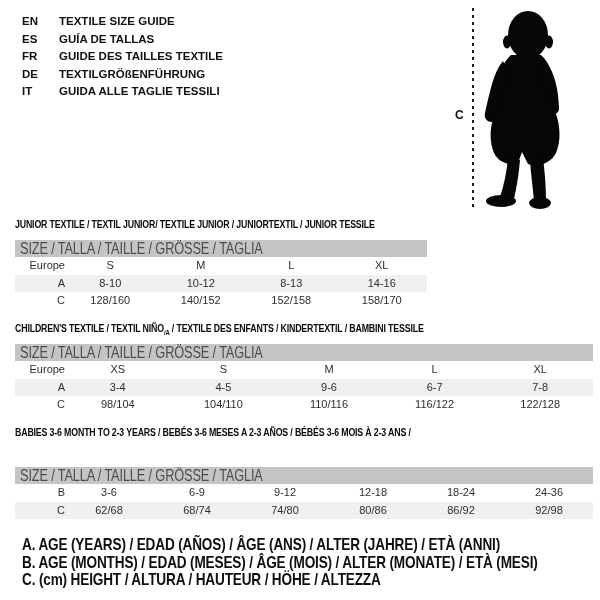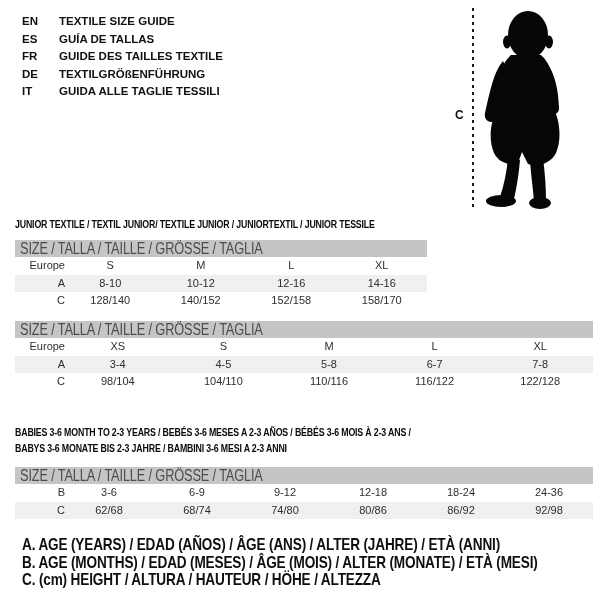--- a/index.html
+++ b/index.html
@@ -104,66 +104,70 @@
     <span class="lbl">Europe</span>
     <span class="cell">S</span>
     <span class="cell">M</span>
     <span class="cell">L</span>
     <span class="cell">XL</span>
   </div>
   <div class="trow shade">
     <span class="lbl">A</span>
     <span class="cell">8-10</span>
     <span class="cell">10-12</span>
-    <span class="cell">12-16</span>
+    <span class="cell">8-13</span>
     <span class="cell">14-16</span>
   </div>
   <div class="trow">
     <span class="lbl">C</span>
-    <span class="cell">128/140</span>
+    <span class="cell">128/160</span>
     <span class="cell">140/152</span>
     <span class="cell">152/158</span>
     <span class="cell">158/170</span>
   </div>
 </div>
 
 <div class="size-table t2">
+  <div class="tbl-title">
+    <span class="cond">
+      <span>CHILDREN'S TEXTILE / TEXTIL NIÑO</span><span class="sub">/A</span><span> / TEXTILE DES ENFANTS / KINDERTEXTIL / BAMBINI TESSILE</span>
+    </span>
+  </div>
   <div class="size-bar">
     <span class="cond">SIZE / TALLA / TAILLE / GRÖSSE / TAGLIA</span>
   </div>
   <div class="trow">
     <span class="lbl">Europe</span>
     <span class="cell">XS</span>
     <span class="cell">S</span>
     <span class="cell">M</span>
     <span class="cell">L</span>
     <span class="cell">XL</span>
   </div>
   <div class="trow shade">
     <span class="lbl">A</span>
     <span class="cell">3-4</span>
     <span class="cell">4-5</span>
-    <span class="cell">5-8</span>
+    <span class="cell">9-6</span>
     <span class="cell">6-7</span>
     <span class="cell">7-8</span>
   </div>
   <div class="trow">
     <span class="lbl">C</span>
     <span class="cell">98/104</span>
     <span class="cell">104/110</span>
     <span class="cell">110/116</span>
     <span class="cell">116/122</span>
     <span class="cell">122/128</span>
   </div>
 </div>
 
 <div class="size-table t3">
   <div class="tbl-title">
     <div><span class="cond">BABIES 3-6 MONTH TO 2-3 YEARS / BEBÉS 3-6 MESES A 2-3 AÑOS / BÉBÉS 3-6 MOIS À 2-3 ANS /</span></div>
-    <div><span class="cond">BABYS 3-6 MONATE BIS 2-3 JAHRE / BAMBINI 3-6 MESI A 2-3 ANNI</span></div>
   </div>
   <div class="size-bar">
     <span class="cond">SIZE / TALLA / TAILLE / GRÖSSE / TAGLIA</span>
   </div>
   <div class="trow">
     <span class="lbl">B</span>
     <span class="cell">3-6</span>
     <span class="cell">6-9</span>
     <span class="cell">9-12</span>
     <span class="cell">12-18</span>

